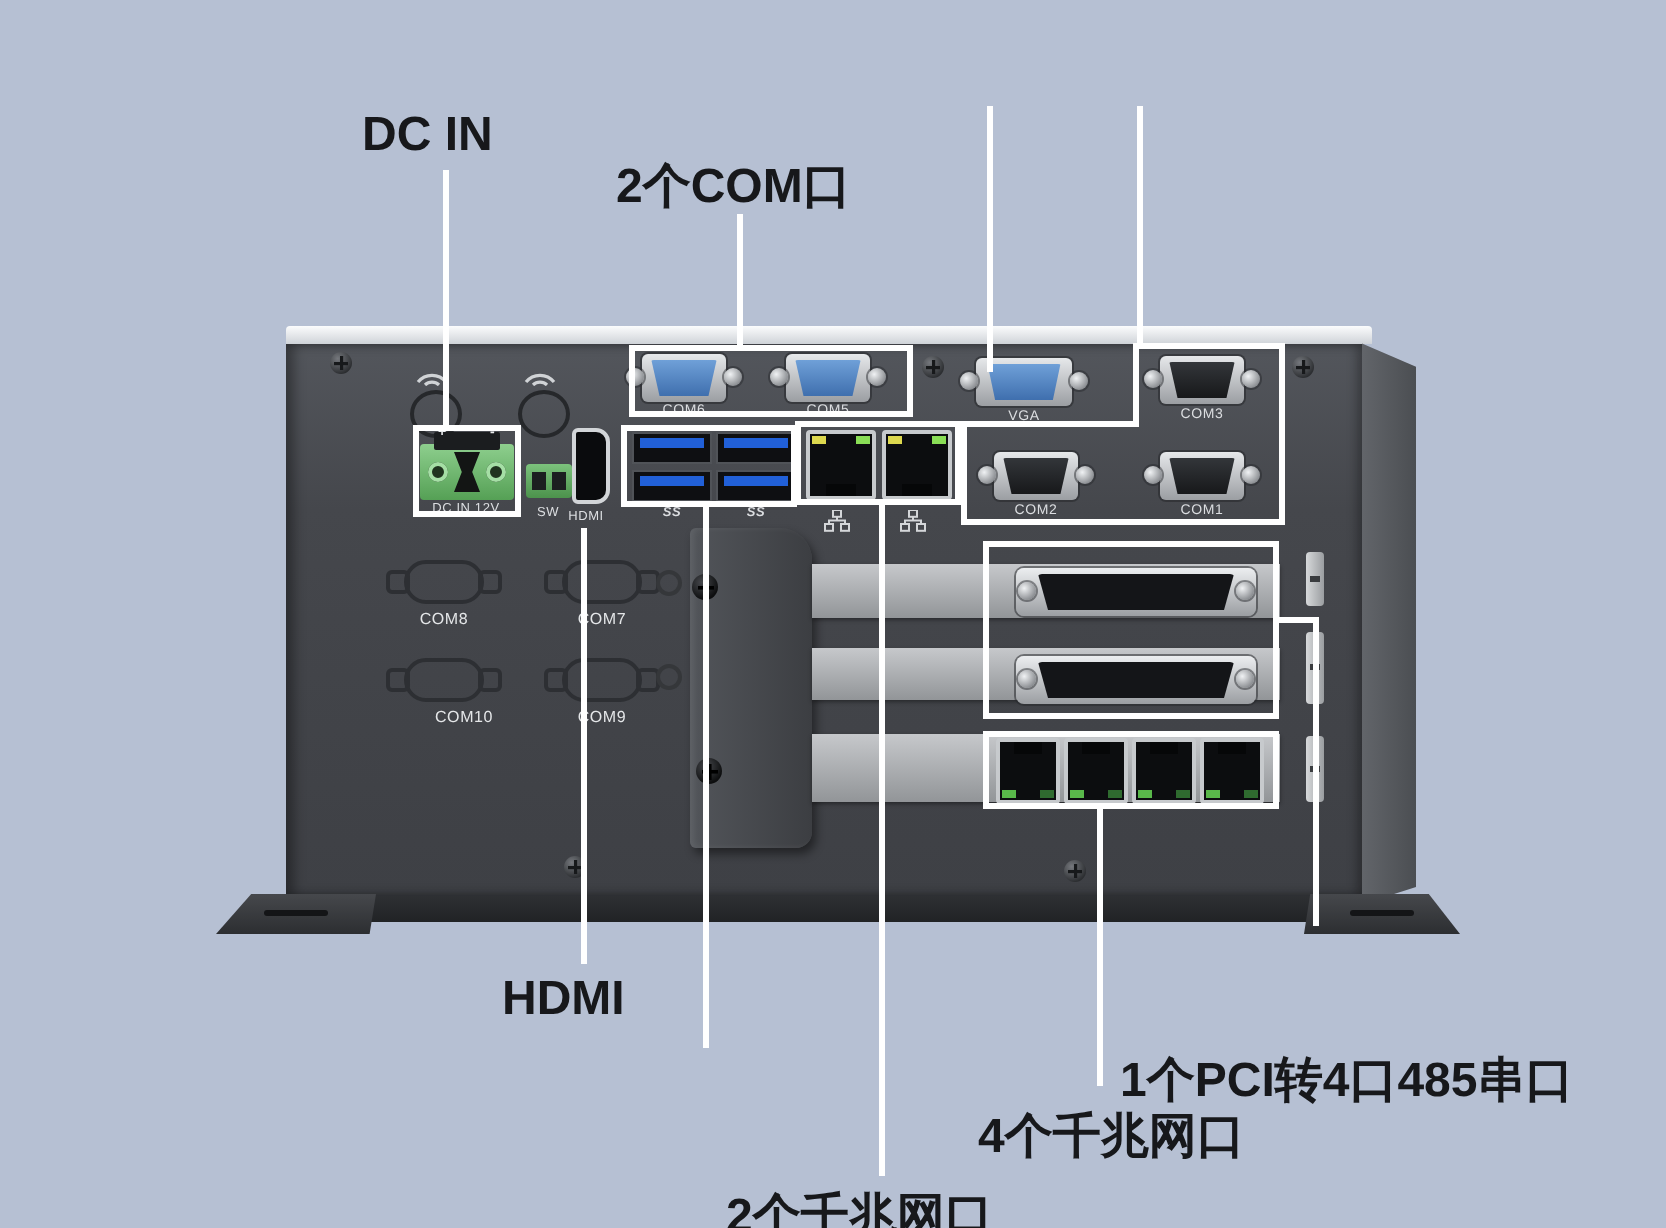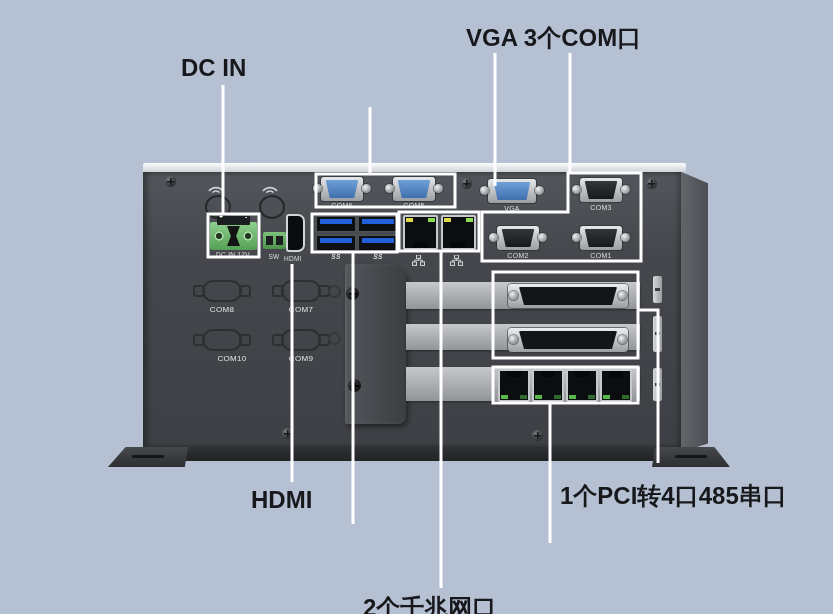--- a/index.html
+++ b/index.html
@@ -329,18 +329,19 @@
       <line x1="570" y1="53" x2="570" y2="173"></line>
       <line x1="292" y1="264" x2="292" y2="482"></line>
       <line x1="353" y1="253" x2="353" y2="524"></line>
       <line x1="441" y1="252" x2="441" y2="588"></line>
       <line x1="550" y1="404" x2="550" y2="543"></line>
       <path d="M638 310 H658 V463"></path>
     </g>
   </svg>
 
   <div class="callout" style="left:181px;top:54px">DC IN</div>
-  <div class="callout" style="left:466px;top:22px">VGA 3个COM口</div>
+  <div class="callout" style="left:308px;top:77px">2个COM口</div>
   <div class="callout" style="left:251px;top:486px">HDMI</div>
   <div class="callout" style="left:363px;top:592px">2个千兆网口</div>
-  <div class="callout" style="left:560px;top:480px">1个PCI转4口485串口</div>
+  <div class="callout" style="left:489px;top:552px">4个千兆网口</div>
+  <div class="callout" style="left:560px;top:524px">1个PCI转4口485串口</div>
 
 </div>
 
 </body></html>

